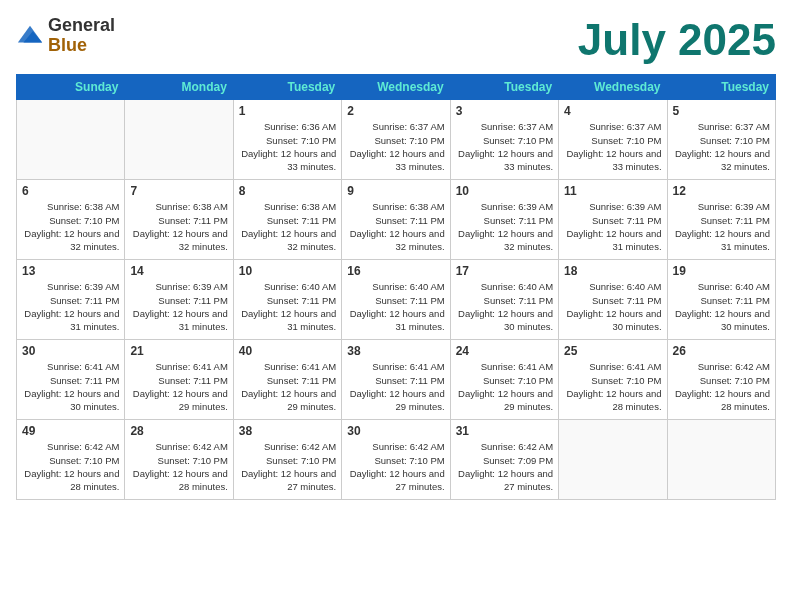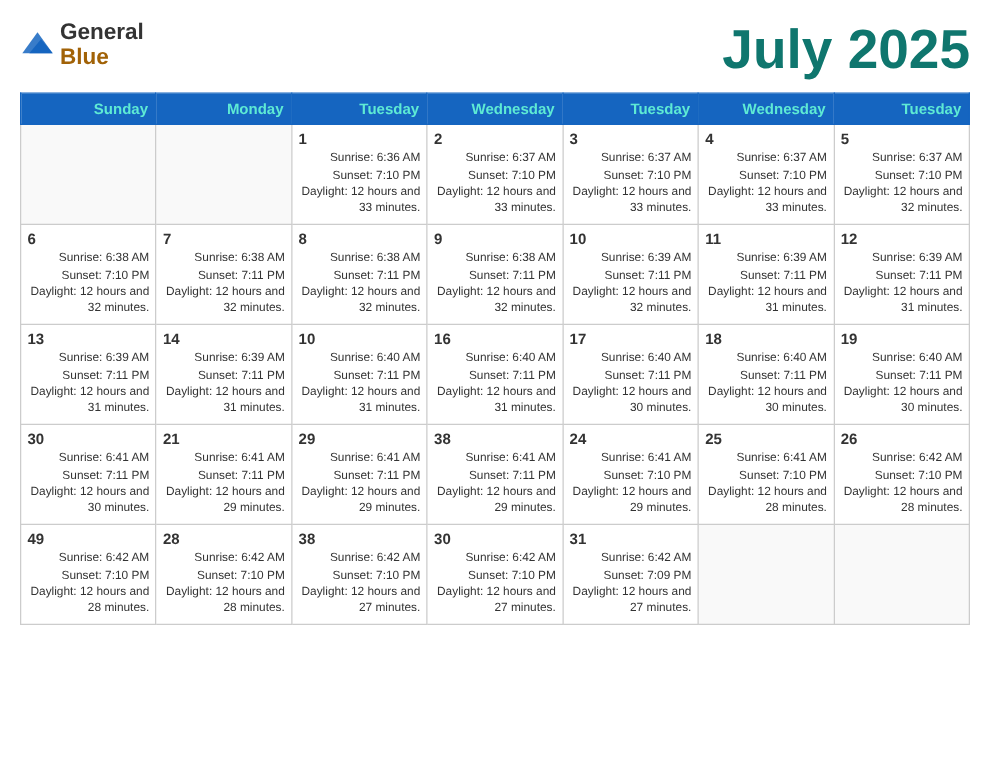--- a/index.html
+++ b/index.html
@@ -213,21 +213,21 @@
         <tr>
           <td>
             <span class="day-number">30</span>
             <div class="day-info">Sunrise: 6:41 AM<br>Sunset: 7:11 PM<br>Daylight: 12 hours and 30 minutes.</div>
           </td>
           <td>
             <span class="day-number">21</span>
             <div class="day-info">Sunrise: 6:41 AM<br>Sunset: 7:11 PM<br>Daylight: 12 hours and 29 minutes.</div>
           </td>
           <td>
-            <span class="day-number">29</span>
+            <span class="day-number">40</span>
             <div class="day-info">Sunrise: 6:41 AM<br>Sunset: 7:11 PM<br>Daylight: 12 hours and 29 minutes.</div>
           </td>
           <td>
             <span class="day-number">38</span>
             <div class="day-info">Sunrise: 6:41 AM<br>Sunset: 7:11 PM<br>Daylight: 12 hours and 29 minutes.</div>
           </td>
           <td>
             <span class="day-number">24</span>
             <div class="day-info">Sunrise: 6:41 AM<br>Sunset: 7:10 PM<br>Daylight: 12 hours and 29 minutes.</div>
           </td>

